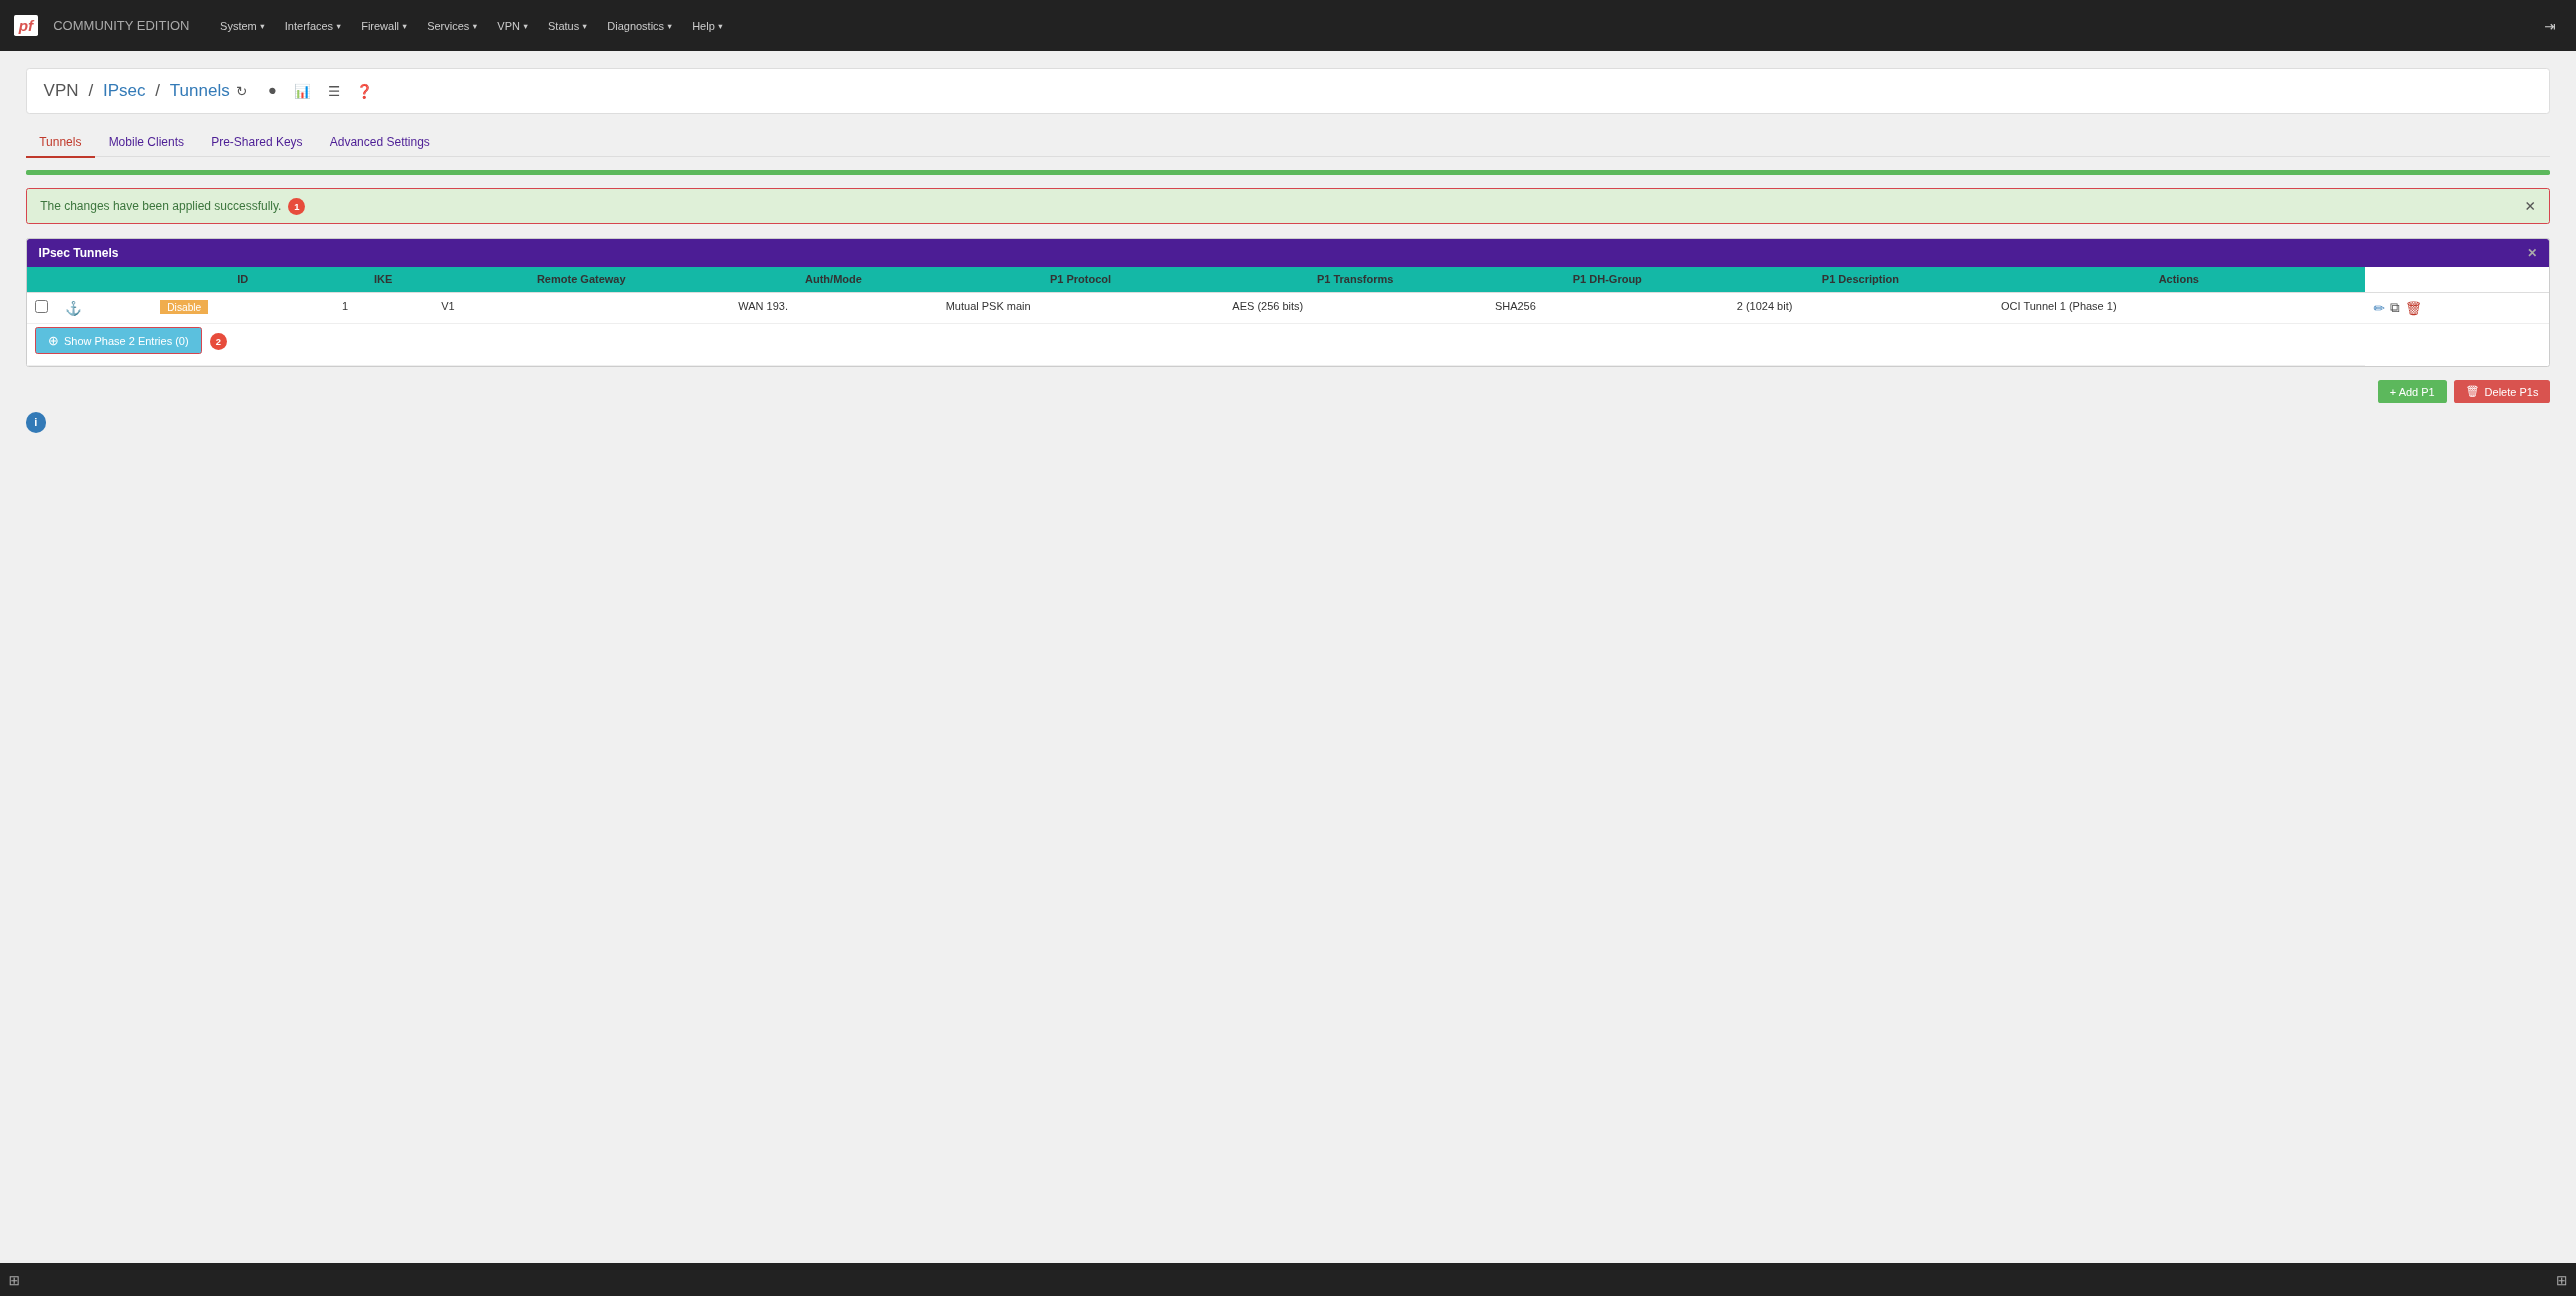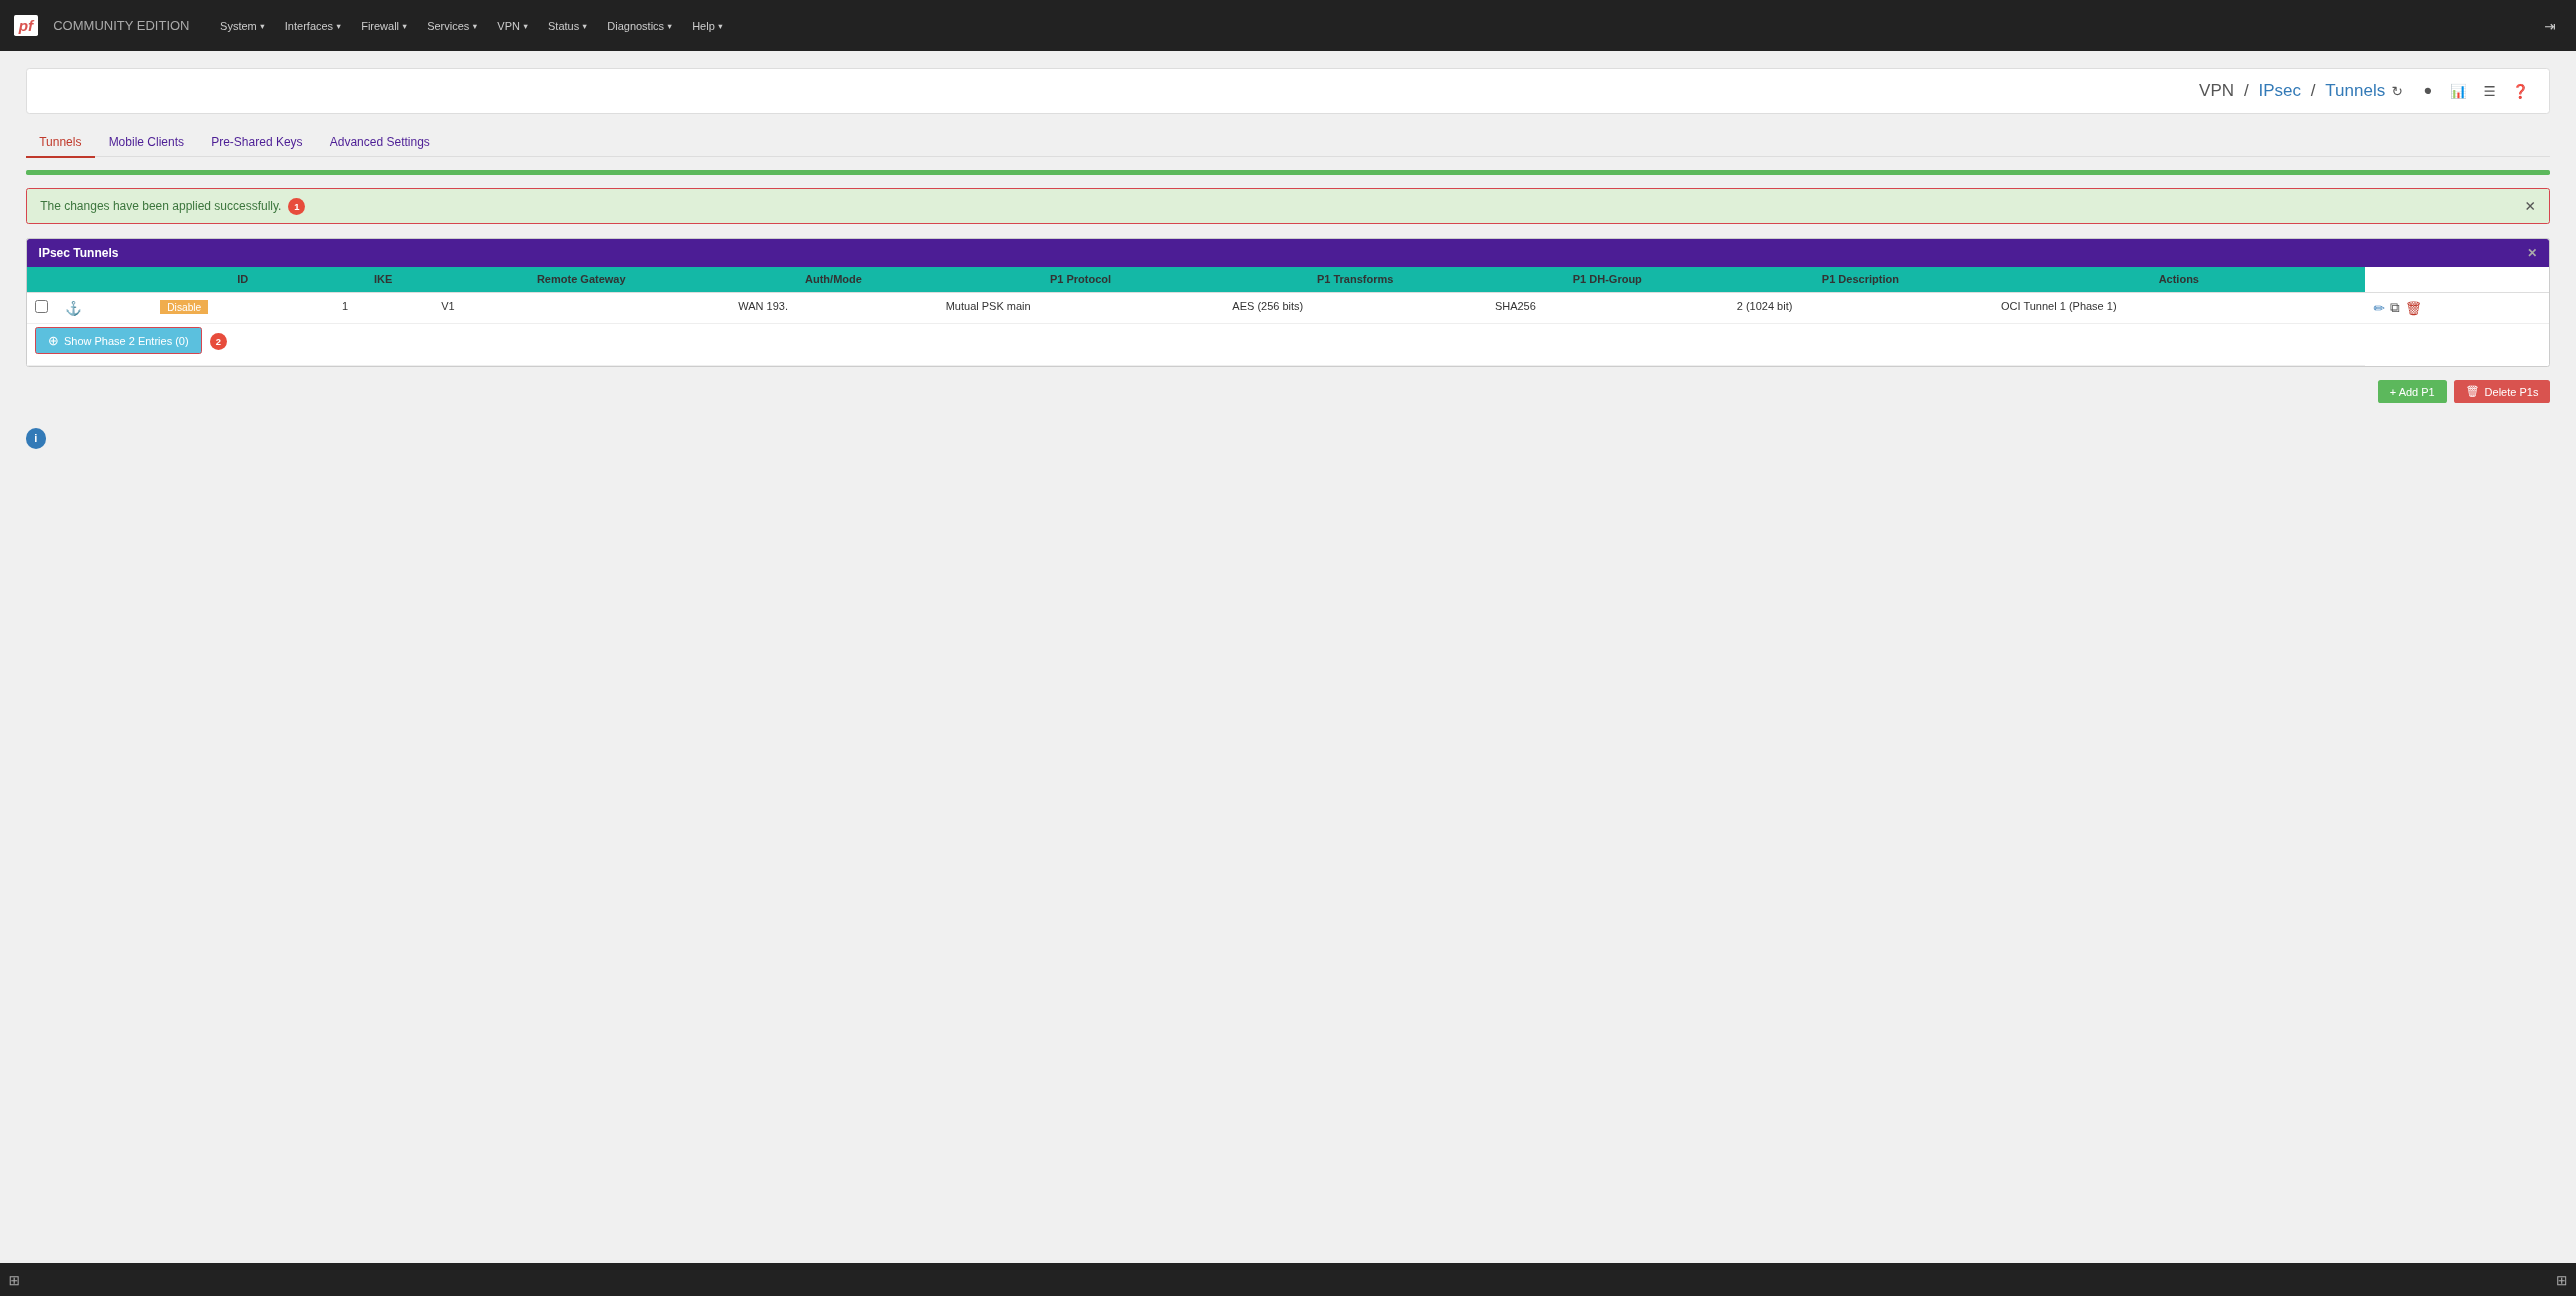--- a/index.html
+++ b/index.html
@@ -13,21 +13,21 @@
     .nav-items { display: flex; align-items: center; gap: 0; flex: 1; }
     .nav-item { color: #ccc; padding: 0 10.2px; height: 41px; display: flex; align-items: center; cursor: pointer; font-size: 11px; white-space: nowrap; }
     .nav-item .arrow { font-size: 8.5px; margin-left: 3.4px; }
     .nav-spacer { flex: 1; }
     .nav-icon-btn { color: #ccc; cursor: pointer; font-size: 13.6px; padding: 0 6.8px; }
 
     
     .page-content { flex: 1; padding: 17px 25.6px; }
 
     
-    .page-header { background: #fff; border: 0.9px solid #ddd; border-radius: 3.4px; padding: 10.2px 17px; display: flex; align-items: center; justify-content: flex-end; margin-bottom: 13.6px; }
+    .page-header { background: #fff; border: 0.9px solid #ddd; border-radius: 3.4px; padding: 10.2px 17px; display: flex; align-items: center; justify-content: flex-start; margin-bottom: 13.6px; }
     .breadcrumb { font-size: 17px; font-weight: 400; }
     .breadcrumb .sep { color: #555; margin: 0 5.1px; }
     .breadcrumb .bc-plain { color: #555; }
     .breadcrumb .bc-link { color: #337ab7; }
     .breadcrumb .bc-active { color: #337ab7; }
     .header-actions { display: flex; gap: 6.8px; align-items: center; }
     .header-action-btn { width: 24px; height: 24px; display: flex; align-items: center; justify-content: center; cursor: pointer; font-size: 13.6px; color: #555; border-radius: 2.6px; }
 
     
     .tabs { display: flex; gap: 0; margin-bottom: 13.6px; border-bottom: 1.7px solid #ddd; }
@@ -56,21 +56,21 @@
     .btn-phase2 { background: #5bc0de; color: #fff; border: 1.7px solid #d6454e; border-radius: 2.6px; padding: 5.1px 12px; font-size: 11px; cursor: pointer; display: inline-flex; align-items: center; gap: 5.1px; }
     .btn-phase2 .circle-plus { font-size: 12.8px; }
     .phase2-badge { background: #e74c3c; color: #fff; border-radius: 50%; width: 17px; height: 17px; display: inline-flex; align-items: center; justify-content: center; font-size: 9.4px; font-weight: bold; margin-left: 5.1px; }
     .action-btns { display: flex; gap: 5.1px; align-items: center; }
     .action-btn { background: none; border: none; cursor: pointer; font-size: 13.6px; }
     .edit-btn { color: #337ab7; }
     .copy-btn { color: #555; }
     .del-btn { color: #c0392b; }
 
     
-    .bottom-actions { display: flex; justify-content: flex-end; gap: 6.8px; margin-bottom: 25px; }
+    .bottom-actions { display: flex; justify-content: flex-end; gap: 6.8px; margin-bottom: 9px; }
     .btn-add-p1 { background: #5cb85c; color: #fff; border: none; border-radius: 2.6px; padding: 5.1px 12px; font-size: 11px; cursor: pointer; display: inline-flex; align-items: center; gap: 5.1px; }
     .btn-delete-p1s { background: #d9534f; color: #fff; border: none; border-radius: 2.6px; padding: 5.1px 12px; font-size: 11px; cursor: pointer; display: inline-flex; align-items: center; gap: 5.1px; }
 
     
     .info-circle { background: #337ab7; color: #fff; border-radius: 50%; width: 20.4px; height: 20.4px; display: inline-flex; align-items: center; justify-content: center; font-size: 11px; font-weight: bold; cursor: pointer; }
 
     
     .footer { background: #222; color: #aaa; text-align: center; padding: 8.5px; font-size: 10.2px; display: flex; align-items: center; justify-content: space-between; flex-shrink: 0; }
     .footer-center { flex: 1; }
     .footer strong { color: #fff; }

